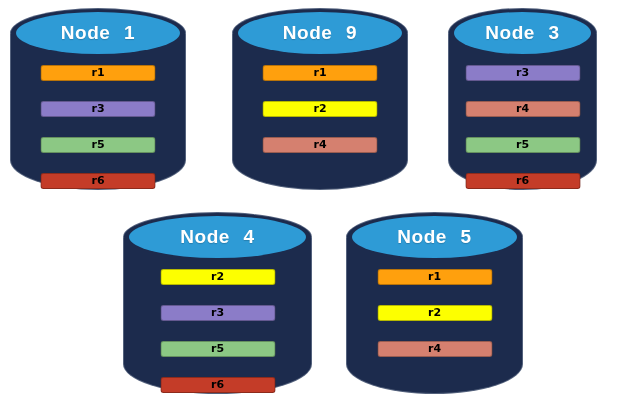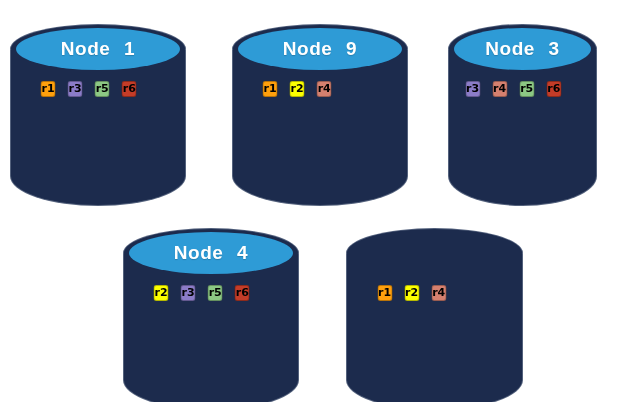--- a/index.html
+++ b/index.html
@@ -3,27 +3,27 @@
 <meta charset="utf-8">
 <style>
   html, body { margin: 0; padding: 0; }
   body {
     width: 638px; height: 402px;
     background: var(--background, #ffffff);
     font-family: "Liberation Sans", sans-serif;
     position: relative;
     overflow: hidden;
   }
-  .canvas { position: absolute; inset: 0; margin-top: 16px; }
+  .canvas { position: absolute; inset: 0; }
 
   .cylinder { position: absolute; width: 176px; height: 182px; }
   .cyl-pos-0 { left: 10px;  top: 8px; }
   .cyl-pos-1 { left: 232px; top: 8px; }
   .cyl-pos-2 { left: 448px; top: 8px; width: 149px; }
-  .cyl-pos-3 { left: 123px; top: 212px; }
+  .cyl-pos-3 { left: 123px; top: 212px; padding-left: 13px; }
   .cyl-pos-4 { left: 346px; top: 212px; width: 177px; }
 
   .cyl-top-back {
     position: absolute; top: 0; left: 0; right: 0; height: 50px;
     background: var(--cylinder-body, #1C2B4D);
     border-radius: 50%;
     border: 1px solid rgba(130,142,165,0.55);
     box-sizing: border-box;
   }
   .cyl-body {
@@ -46,21 +46,21 @@
     font-size: 19px;
     word-spacing: 8px;
     letter-spacing: 0.5px;
     text-shadow: 0 1px 1px rgba(0,0,0,0.18);
     white-space: nowrap;
   }
   .bars {
     position: absolute; top: 57px; left: 50%;
     transform: translateX(-50%);
     width: 115px;
-    display: flex; flex-direction: row; gap: 12px;
+    display: flex; flex-direction: column; gap: 20px;
   }
   .bar {
     height: 16px; line-height: 14px;
     border-radius: 3px;
     border: 1px solid rgba(0,0,0,0.28);
     box-sizing: border-box;
     text-align: center;
     font-size: 11px;
     font-weight: bold;
     color: var(--bar-text, #000000);
@@ -123,20 +123,23 @@
         <div class="bar" style="background: rgb(253, 255, 0);">r2</div>
         <div class="bar" style="background: rgb(139, 124, 200);">r3</div>
         <div class="bar" style="background: rgb(140, 200, 132);">r5</div>
         <div class="bar" style="background: rgb(196, 60, 40);">r6</div>
       </div>
   </div>
 
   <div class="cylinder cyl-pos-4">
     <div class="cyl-top-back"></div>
     <div class="cyl-body"></div>
+    <div class="cyl-top-face">
+      <span class="cyl-title">Node 5</span>
+    </div>
     <div class="bars">
         <div class="bar" style="background: rgb(255, 160, 13);">r1</div>
         <div class="bar" style="background: rgb(253, 255, 0);">r2</div>
         <div class="bar" style="background: rgb(213, 128, 111);">r4</div>
       </div>
   </div>
 
 </div>
 
 </body></html>

